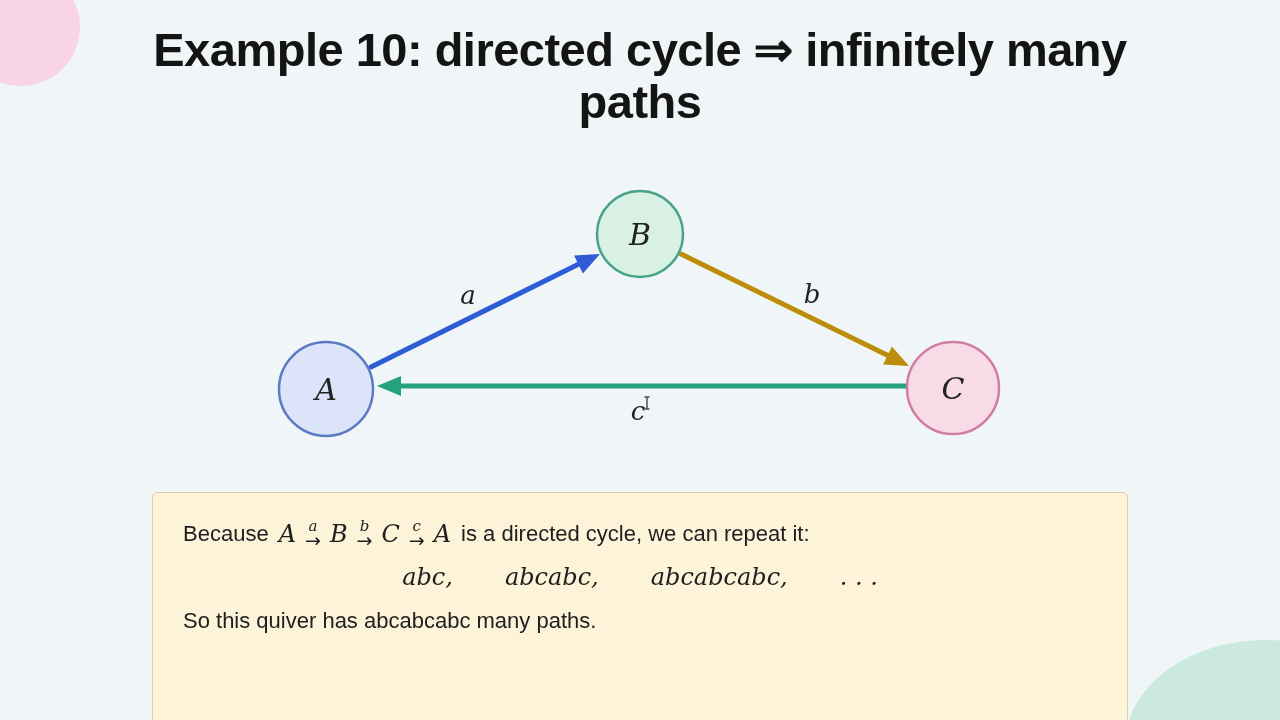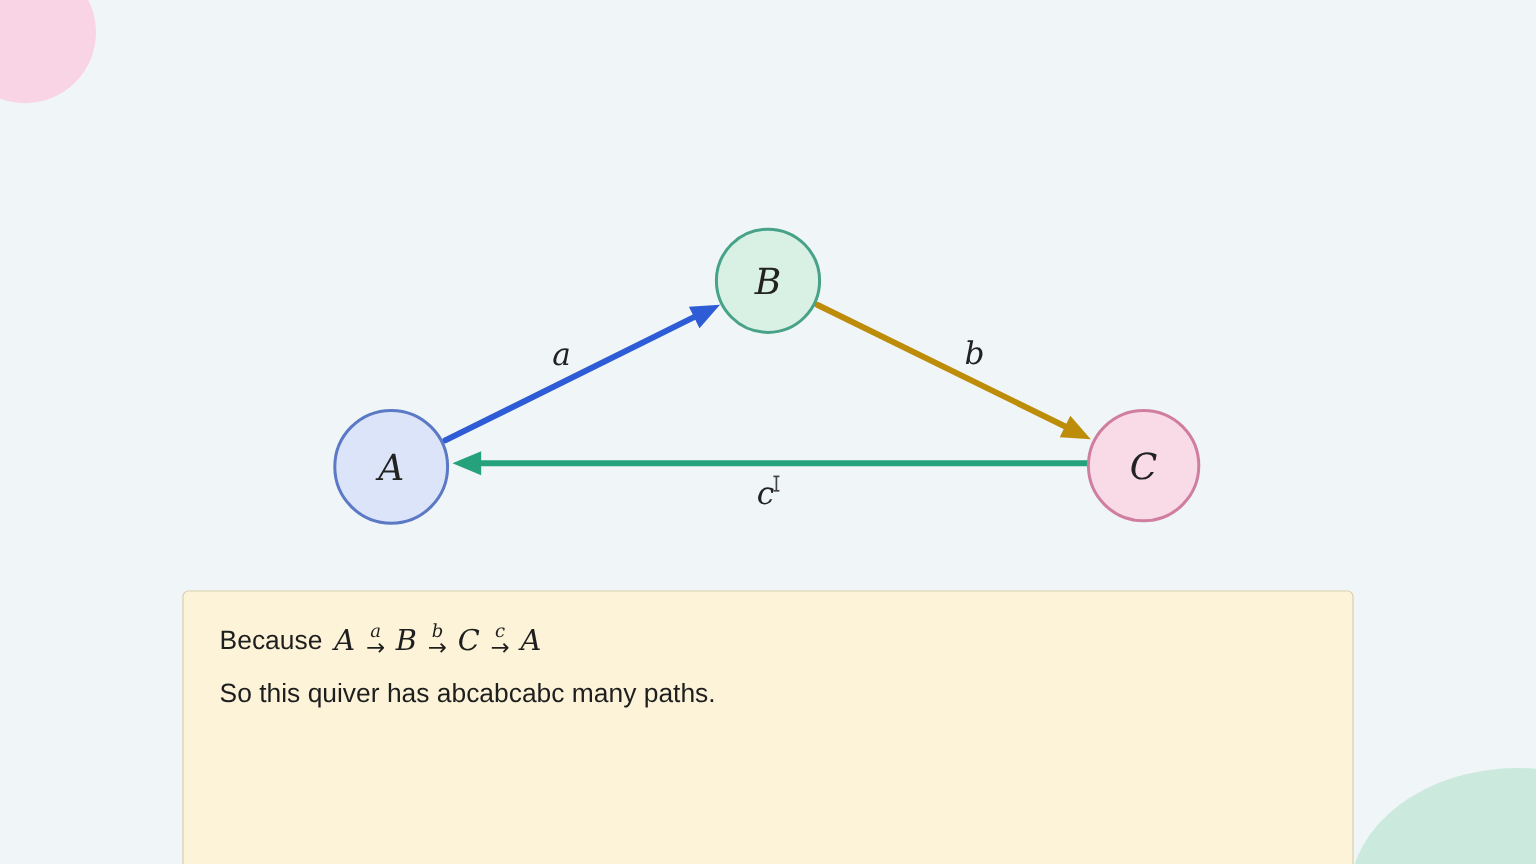--- a/index.html
+++ b/index.html
@@ -36,20 +36,24 @@
   .note-line3 { margin-top:17px; font-size:22px; }
 </style>
 </head>
 <body>
 
 <div class="slide">
 
   <div class="blob blob-pink"></div>
   <div class="blob blob-teal"></div>
 
+  <h1 class="title">
+    <span>Example 10: directed cycle ⇒ infinitely many</span>
+    <span>paths</span>
+  </h1>
 
   <svg class="diagram-svg" viewBox="0 0 1280 720">
 
     <line class="edge-line" x1="371" y1="367" x2="583" y2="262" stroke="#2d5cd6"></line>
     <polygon points="600,254 582.9,273.6 574.1,255.6" fill="#2d5cd6"></polygon>
     <text class="edge-label" x="468" y="304">a</text>
 
     <line class="edge-line" x1="681" y1="254" x2="889" y2="356" stroke="#bd8d0a"></line>
     <polygon points="909,366 883.1,364.4 891.9,346.4" fill="#bd8d0a"></polygon>
     <text class="edge-label" x="812" y="303">b</text>
@@ -88,19 +92,26 @@
           <span class="lbl">b</span>
           <span class="glyph">→</span>
         </span>
         <i>C</i>
         <span class="xarr">
           <span class="lbl">c</span>
           <span class="glyph">→</span>
         </span>
         <i>A</i>
       </span>
+      <span>is a directed cycle, we can repeat it:</span>
     </p>
 
+    <p class="note-reps">
+      <span>abc,</span>
+      <span>abcabc,</span>
+      <span>abcabcabc,</span>
+      <span>. . .</span>
+    </p>
 
     <p class="note-line3">So this quiver has abcabcabc many paths.</p>
   </div>
 
 </div>
 
 </body></html>

